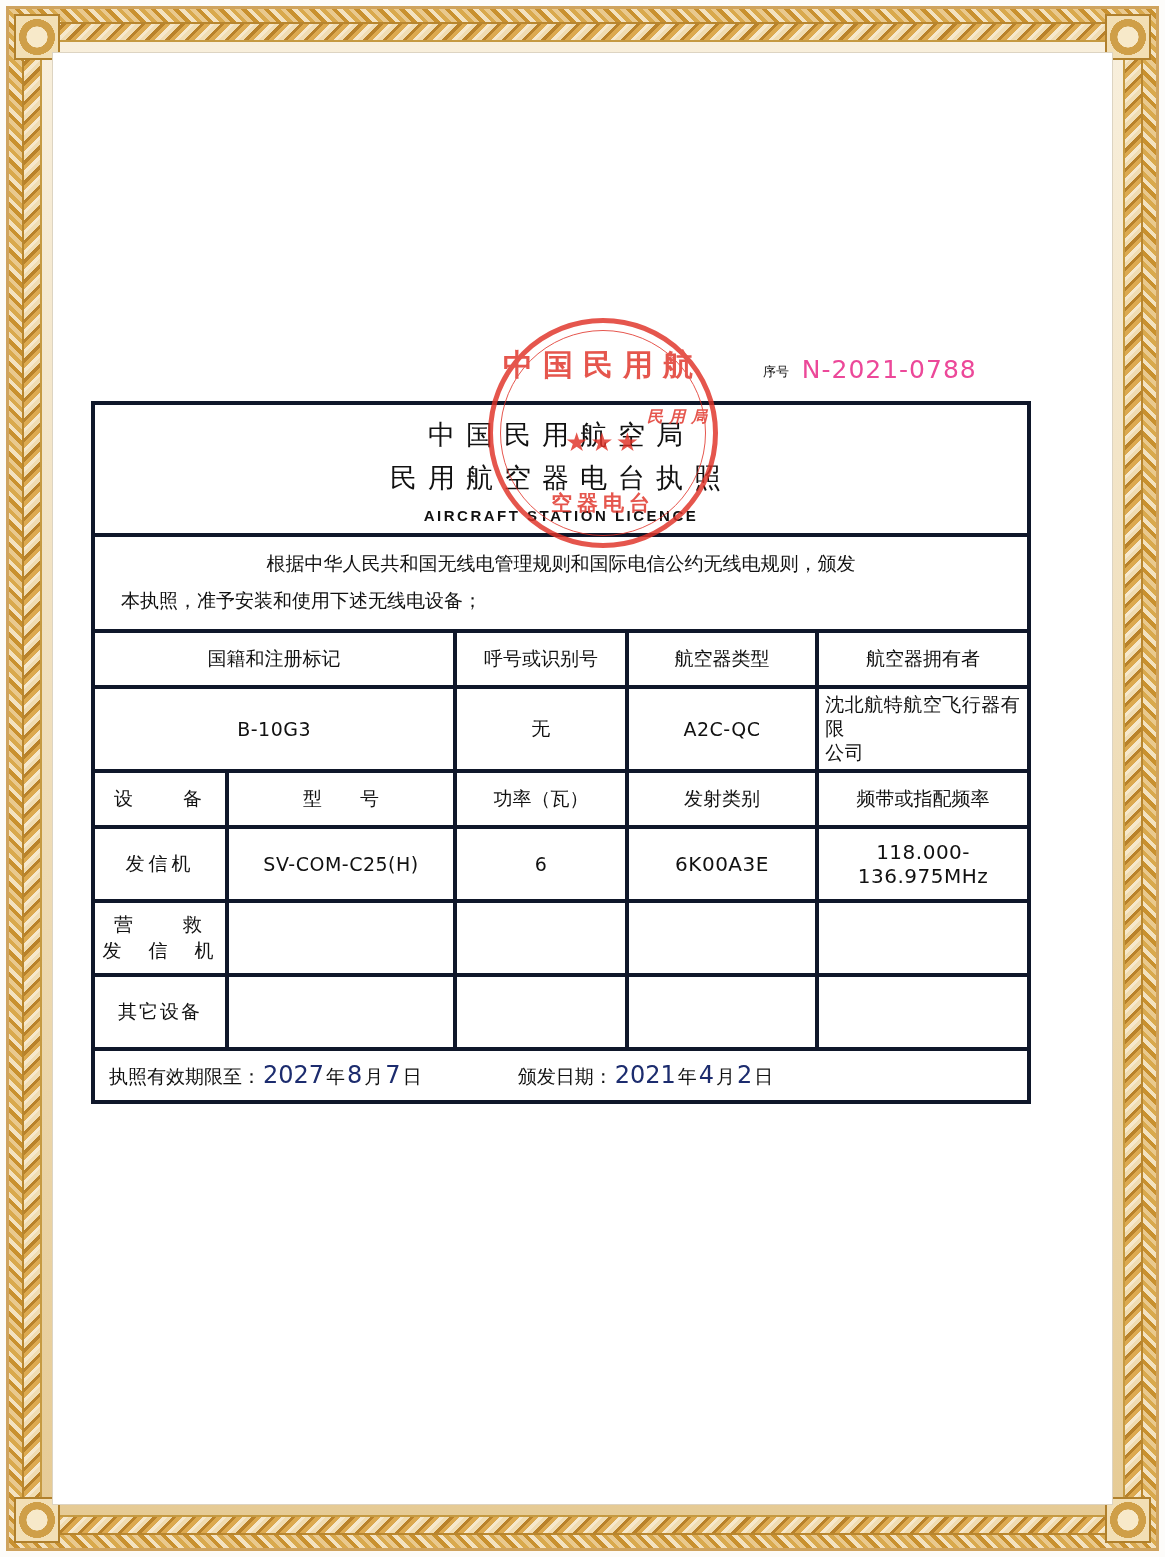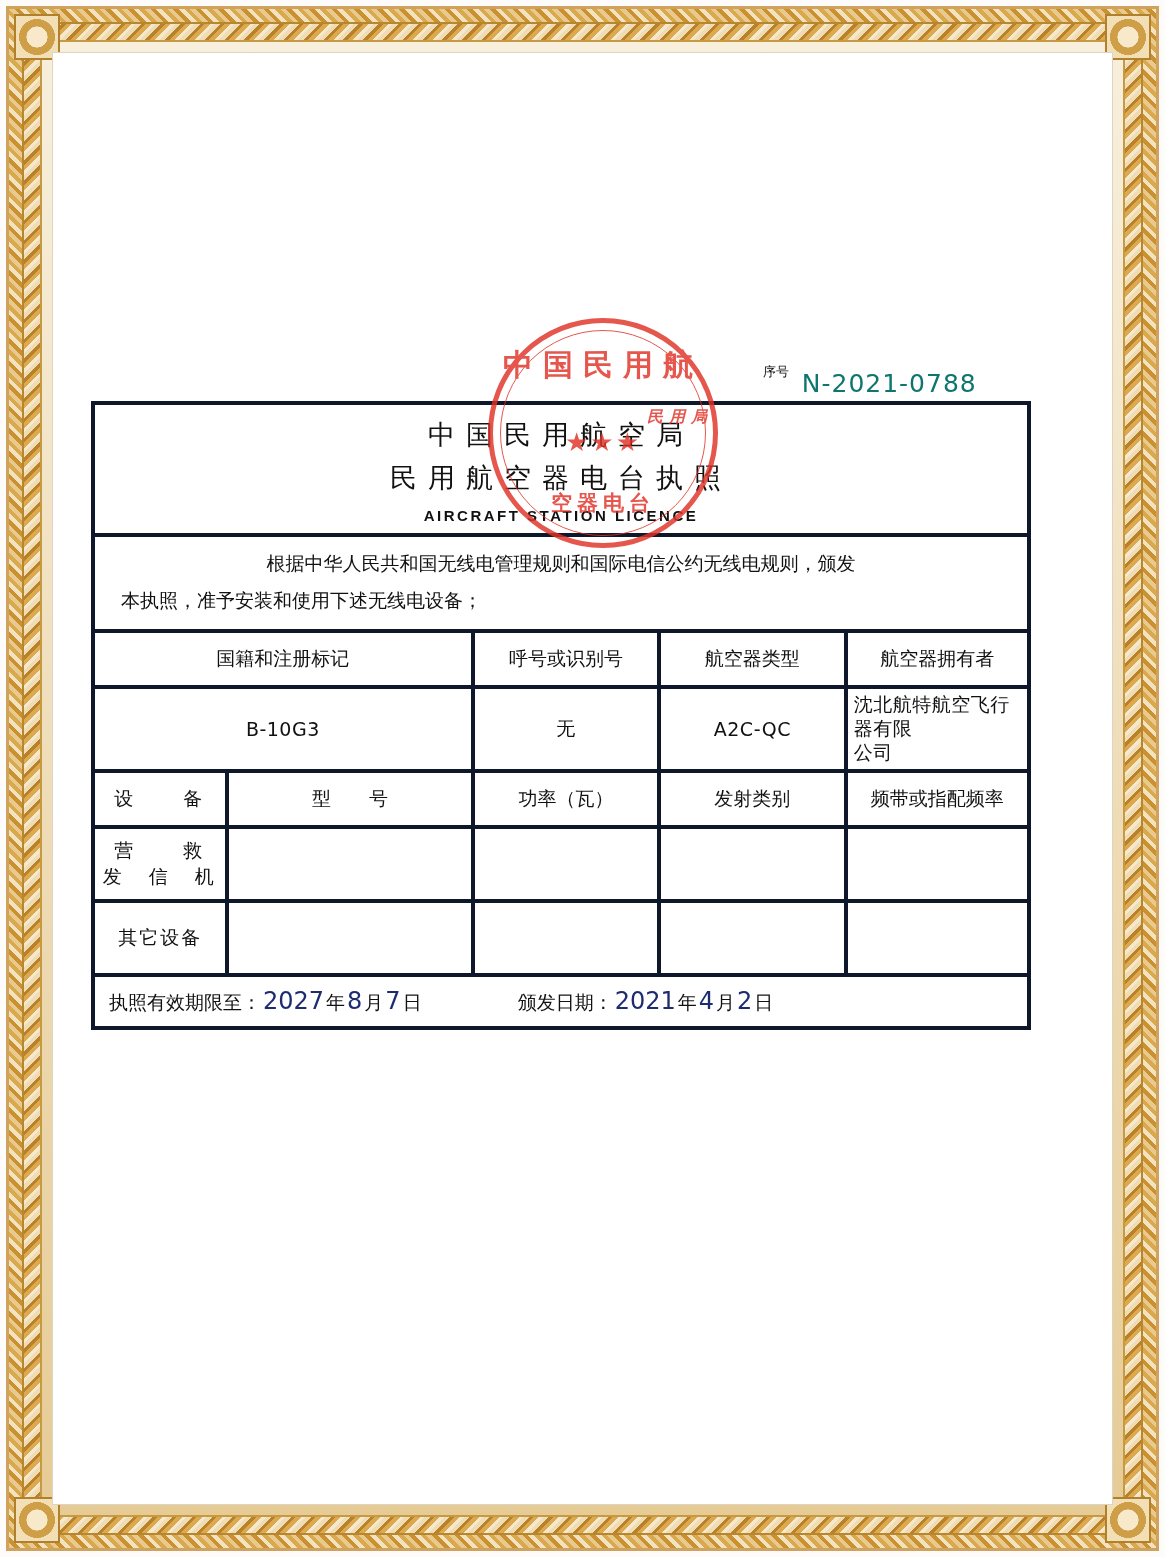--- a/index.html
+++ b/index.html
@@ -86,25 +86,25 @@
     color: #111;
     white-space: nowrap;
   }
   .serial .label {
     font-family: "Liberation Serif", serif;
     font-size: 13px;
   }
   .serial .value {
     font-family: "DejaVu Sans", sans-serif;
     font-size: 25px;
-    color: #0f766e;
+    color: #ec4899;
     letter-spacing: 1px;
     margin-left: 8px;
     position: relative;
-    top: 16px;
+    top: 2px;
   }
 
   
   .seal {
     position: absolute;
     left: 435px;
     top: 265px;
     width: 230px;
     height: 230px;
     border: 5px solid #e03127;
@@ -327,20 +327,27 @@
           </tr>
 
           <tr>
             <td class="rowlabel" style="width:120px">设　　备</td>
             <td class="hdr" style="width:320px">型　　号</td>
             <td class="hdr" style="width:120px">功率（瓦）</td>
             <td class="hdr" style="width:150px">发射类别</td>
             <td class="hdr" style="width:230px">频带或指配频率</td>
           </tr>
 
+          <tr>
+            <td class="rowlabel tall">发信机</td>
+            <td class="hand tall">SV-COM-C25(H)</td>
+            <td class="hand tall">6</td>
+            <td class="hand small tall">6K00A3E</td>
+            <td class="hand small tall">118.000-136.975MHz</td>
+          </tr>
 
           <tr>
             <td class="rowlabel tall">
               <div>营　　救</div>
               <div>发　信　机</div>
             </td>
             <td class="hand tall"></td>
             <td class="hand tall"></td>
             <td class="hand tall"></td>
             <td class="hand tall"></td>

